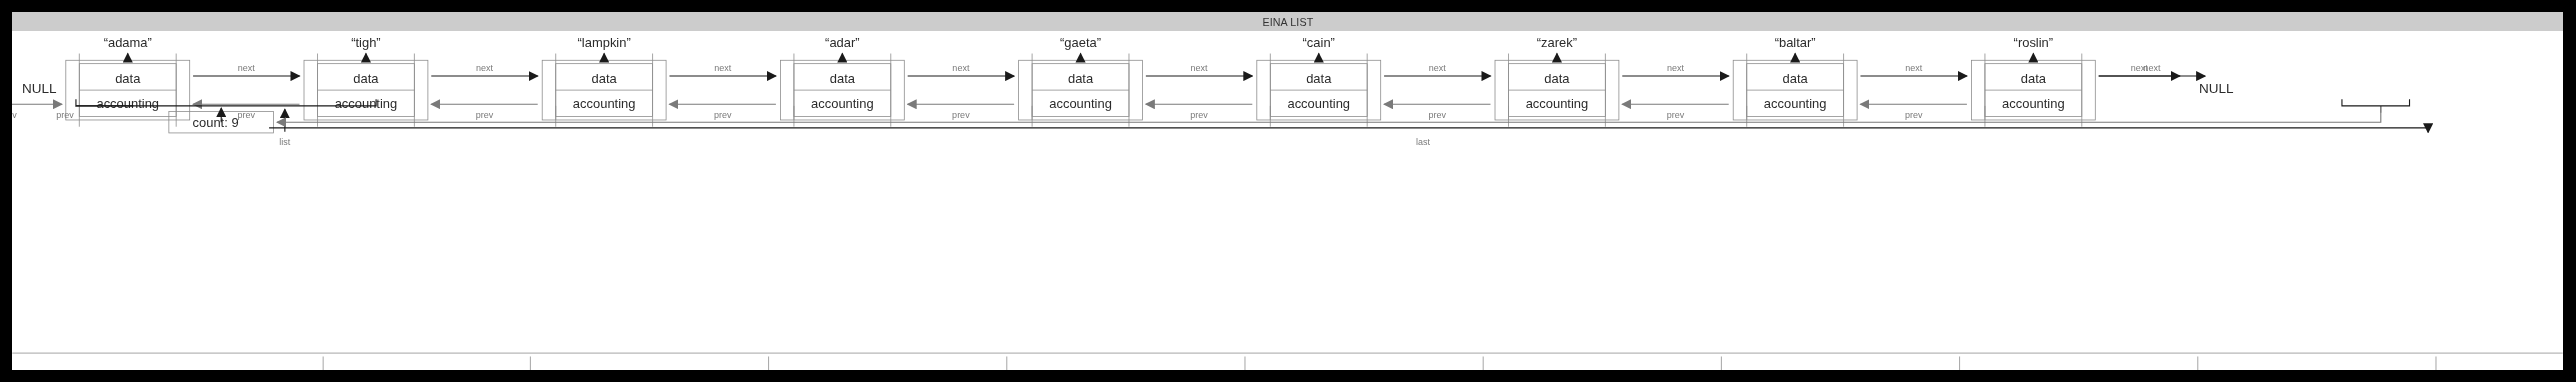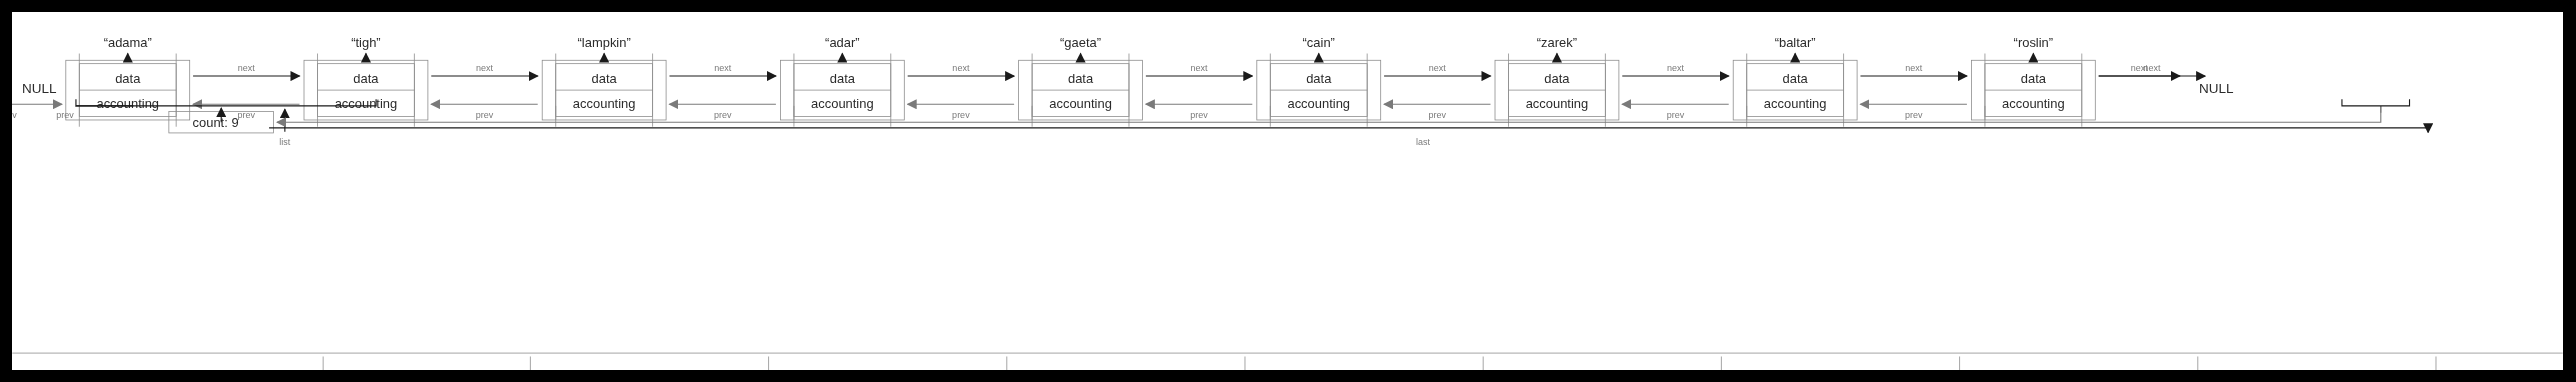--- a/index.html
+++ b/index.html
@@ -26,20 +26,23 @@
   .lineg{stroke:#7a7a7a;stroke-width:2;fill:none;}
   .lineb{stroke:#1a1a1a;stroke-width:2;fill:none;}
   .linethin{stroke:#8c8c8c;stroke-width:1.4;fill:none;}
 </style>
 </head>
 <body>
 
 <div id="page">
   <div class="card">
 
+    <div class="titlebar">
+      <span class="t">EINA LIST</span>
+    </div>
 
     <div class="canvas">
       <svg id="diagram" width="2551" height="339" viewBox="0 0 4529 602">
           <defs>
             <marker id="abk" markerWidth="9" markerHeight="9" refX="8" refY="4.5" orient="auto">
               <path d="M0,0 L9,4.5 L0,9 z" fill="#1a1a1a"></path>
             </marker>
             <marker id="agy" markerWidth="9" markerHeight="9" refX="8" refY="4.5" orient="auto">
               <path d="M0,0 L9,4.5 L0,9 z" fill="#7a7a7a"></path>
             </marker>

